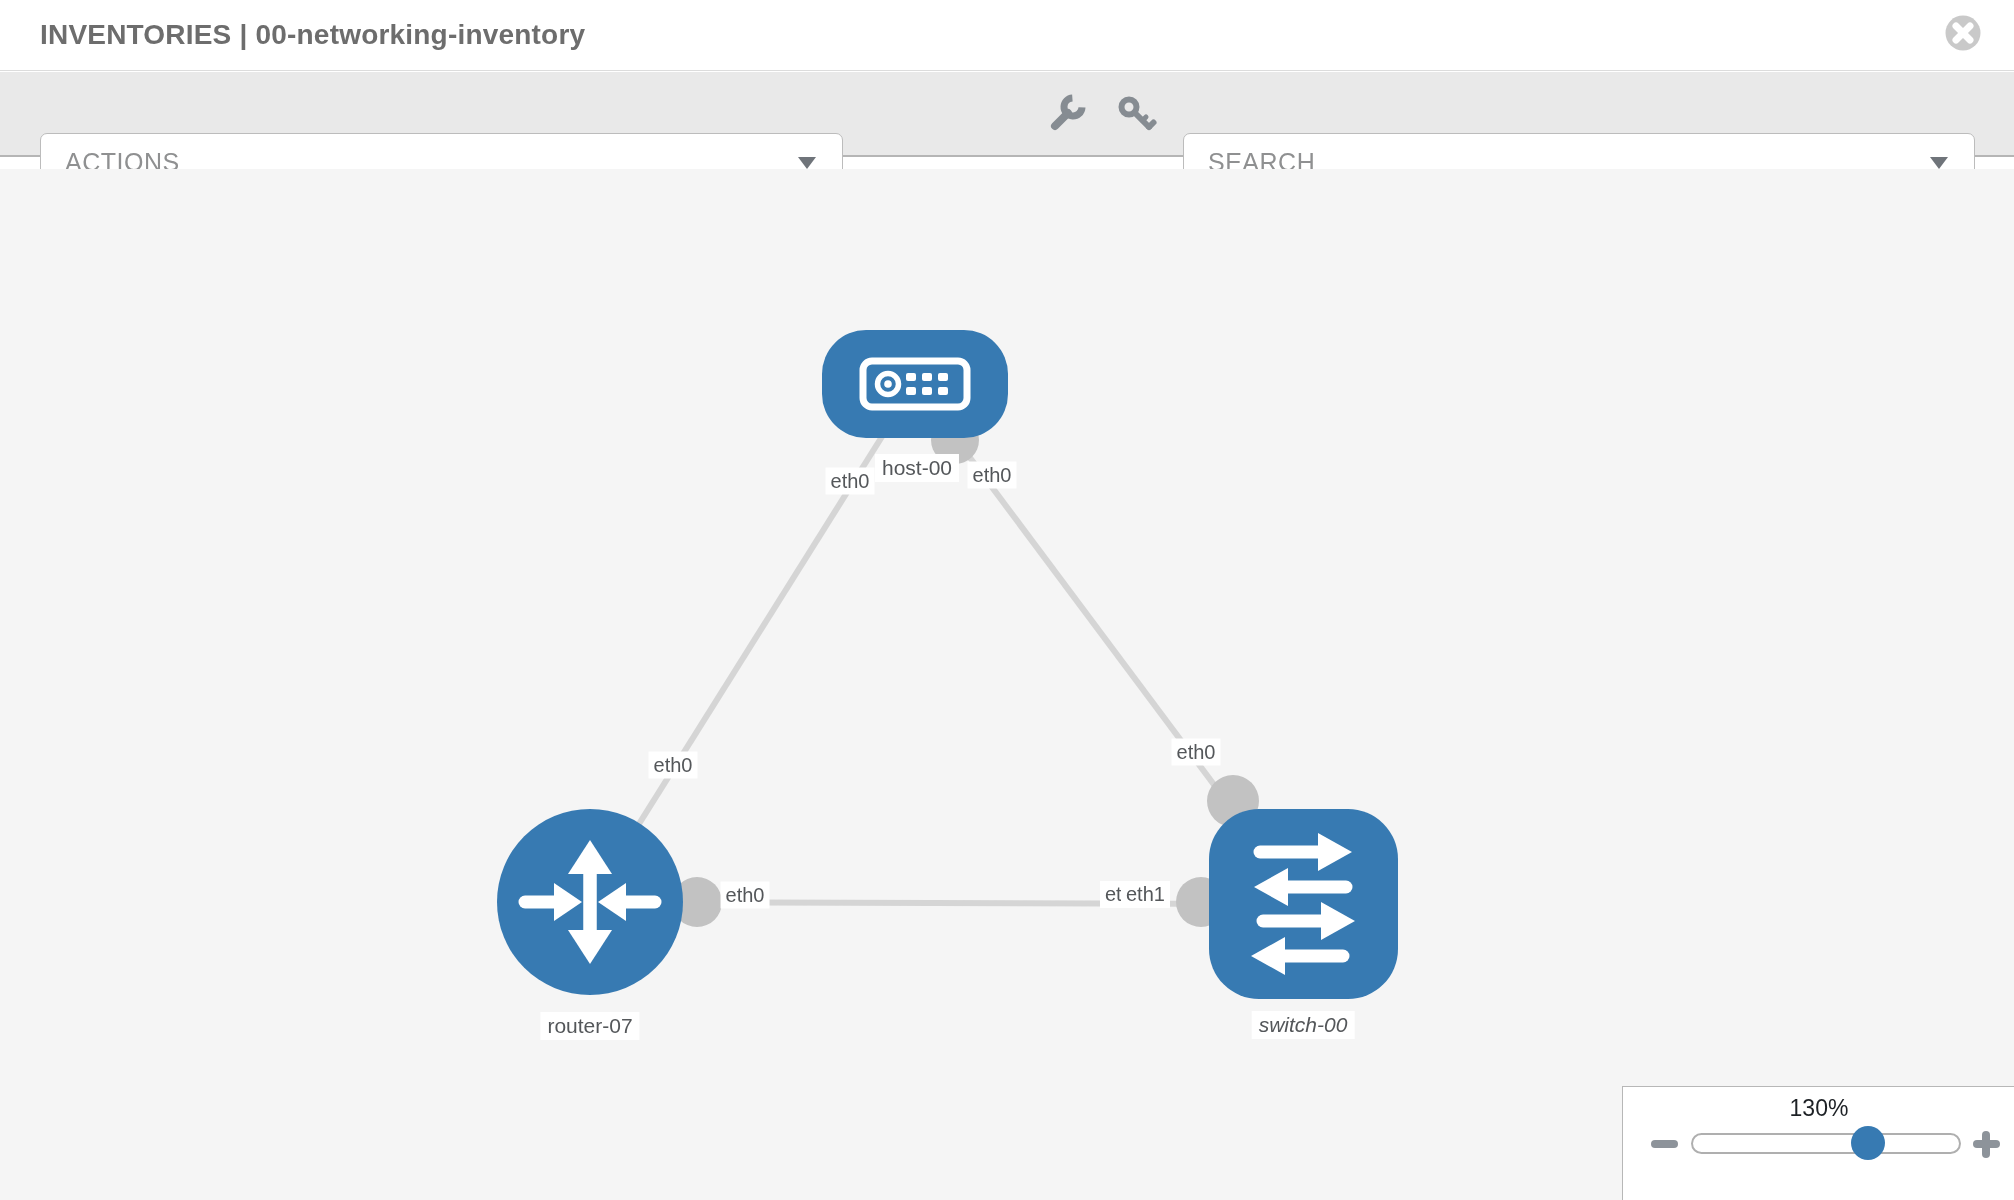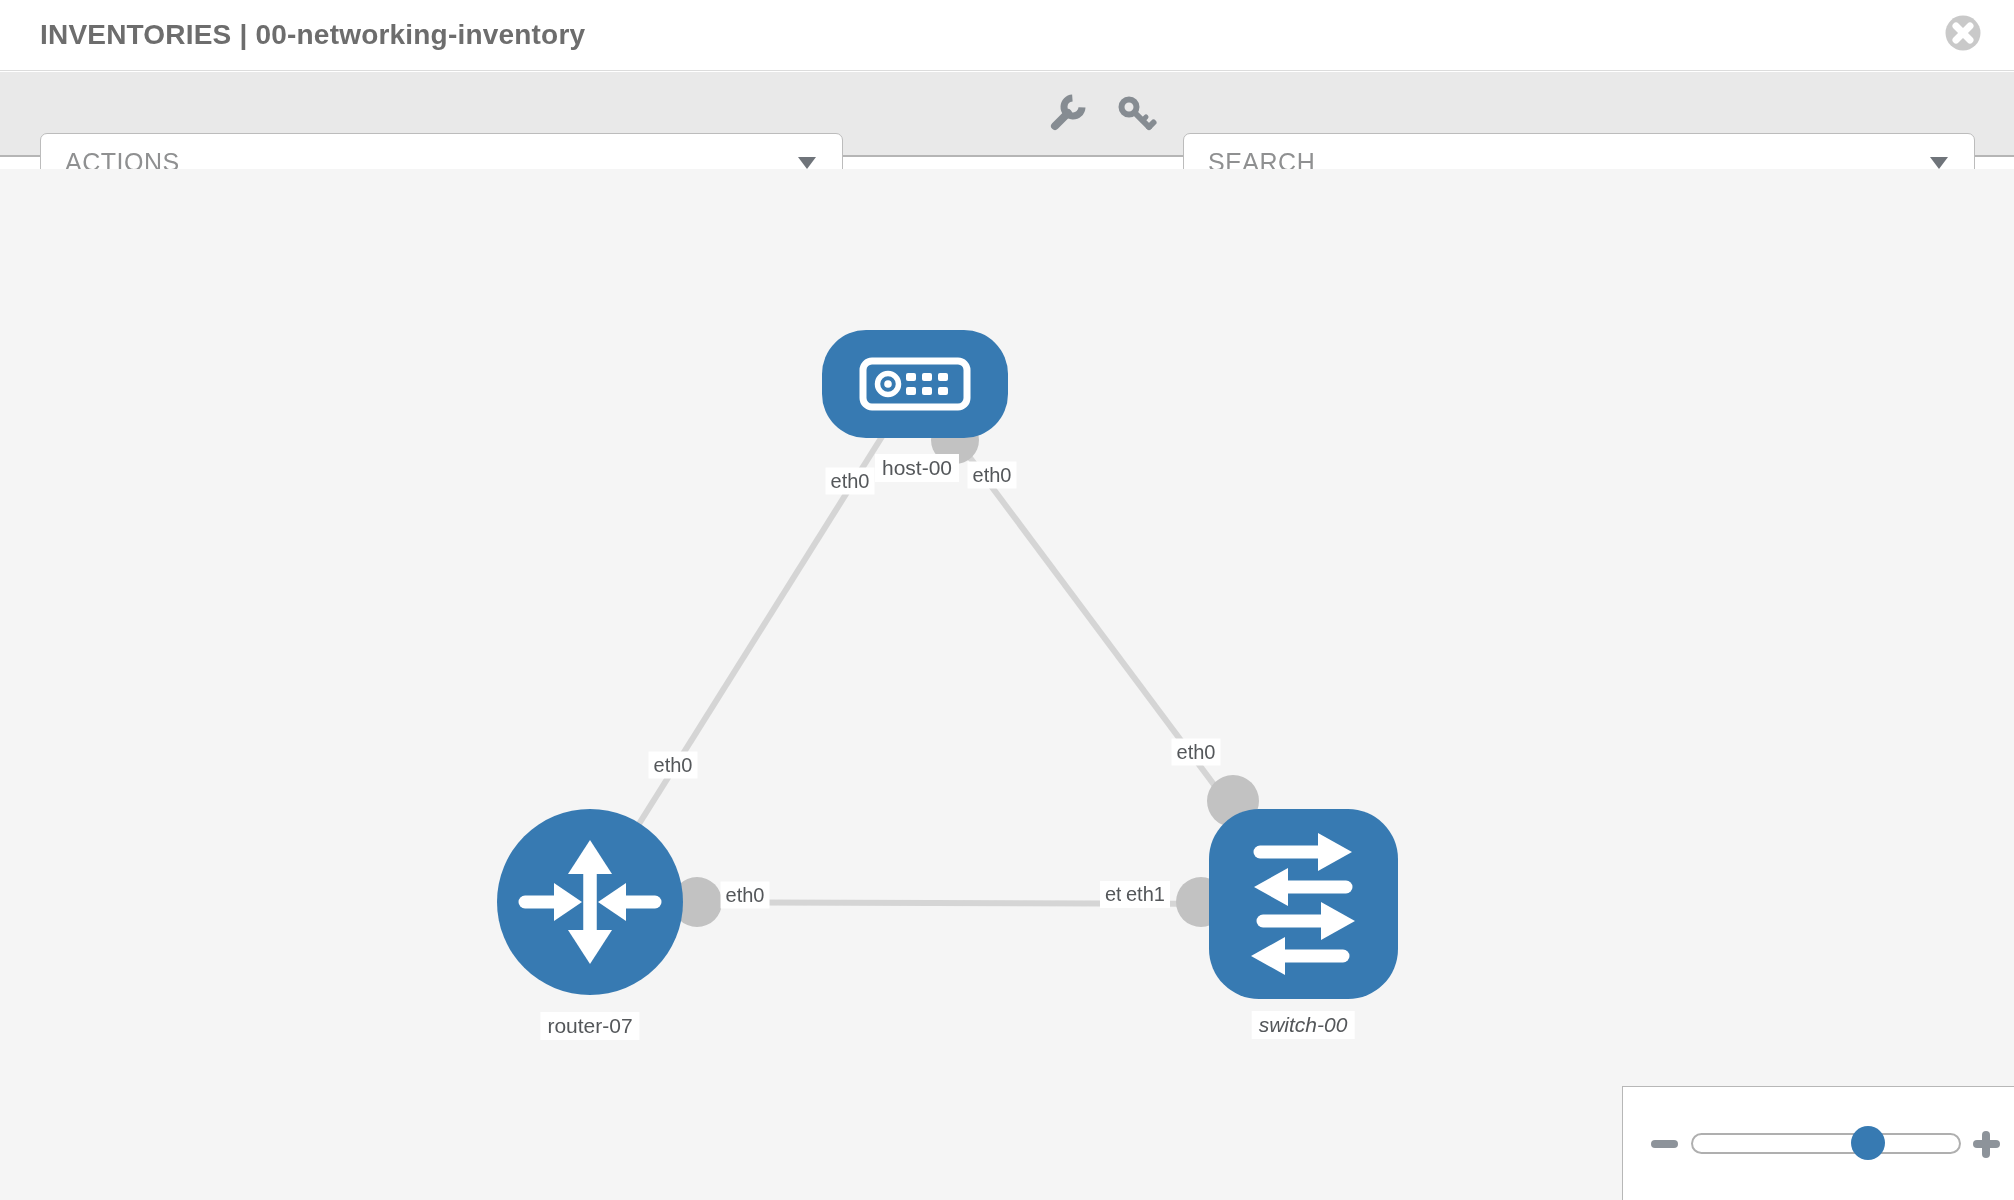--- a/index.html
+++ b/index.html
@@ -170,20 +170,21 @@
 
     <div class="chip chip-if chip-abs" style="left:1100px; top:712px;">eth0</div>
     <div class="chip chip-if chip-abs" style="left:1121px; top:712px;">eth1</div>
 
     <div class="chip chip-node" style="left:917px;  top:299px;">host-00</div>
     <div class="chip chip-node" style="left:590px;  top:857px;">router-07</div>
     <div class="chip chip-node" style="left:1303px; top:856px;font-style:italic;">switch-00</div>
   </div>
 
   <div class="zoom-panel">
+    <div class="zoom-level">130%</div>
     <div class="zoom-out-btn">
       <div class="bar-h"></div>
     </div>
     <div class="slider-track">
       <div class="slider-handle"></div>
     </div>
     <div class="zoom-in-btn">
       <div class="plus-wrap">
         <div class="bar-h"></div>
           <div class="bar-v"></div>

